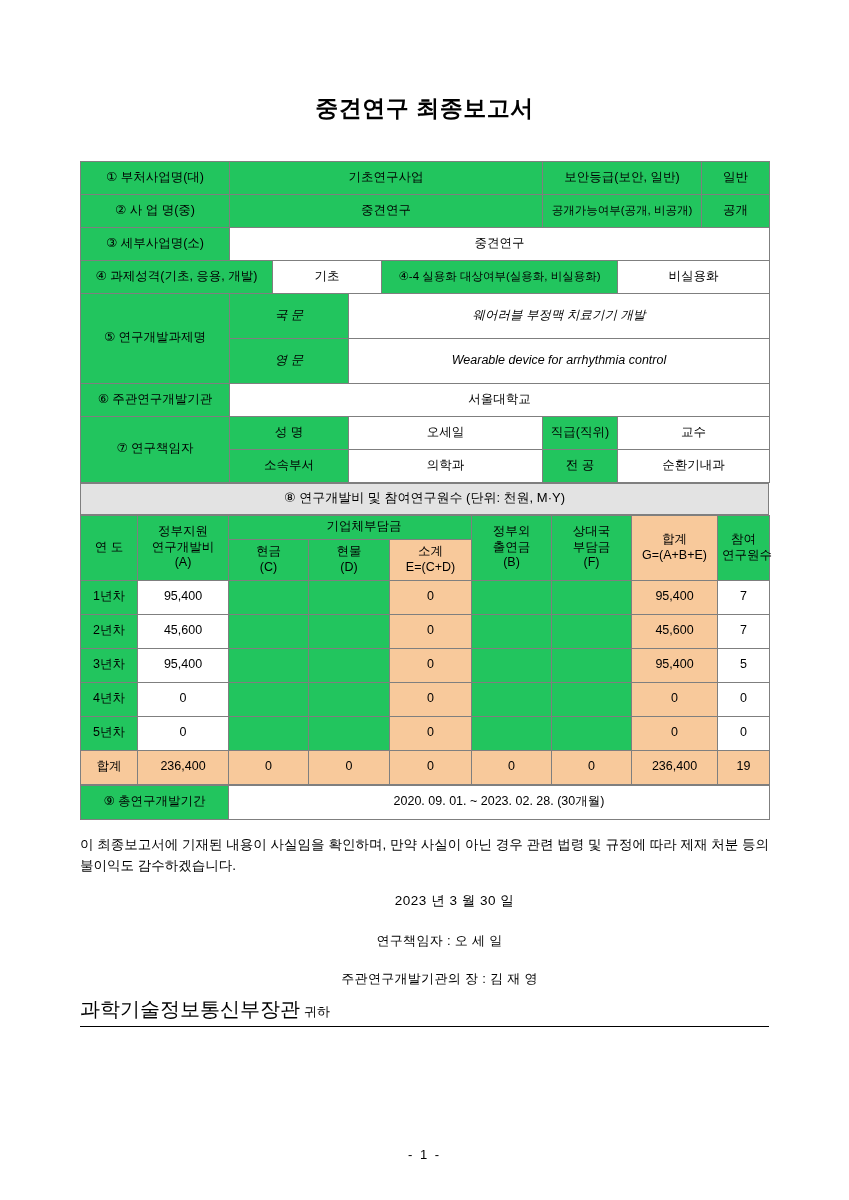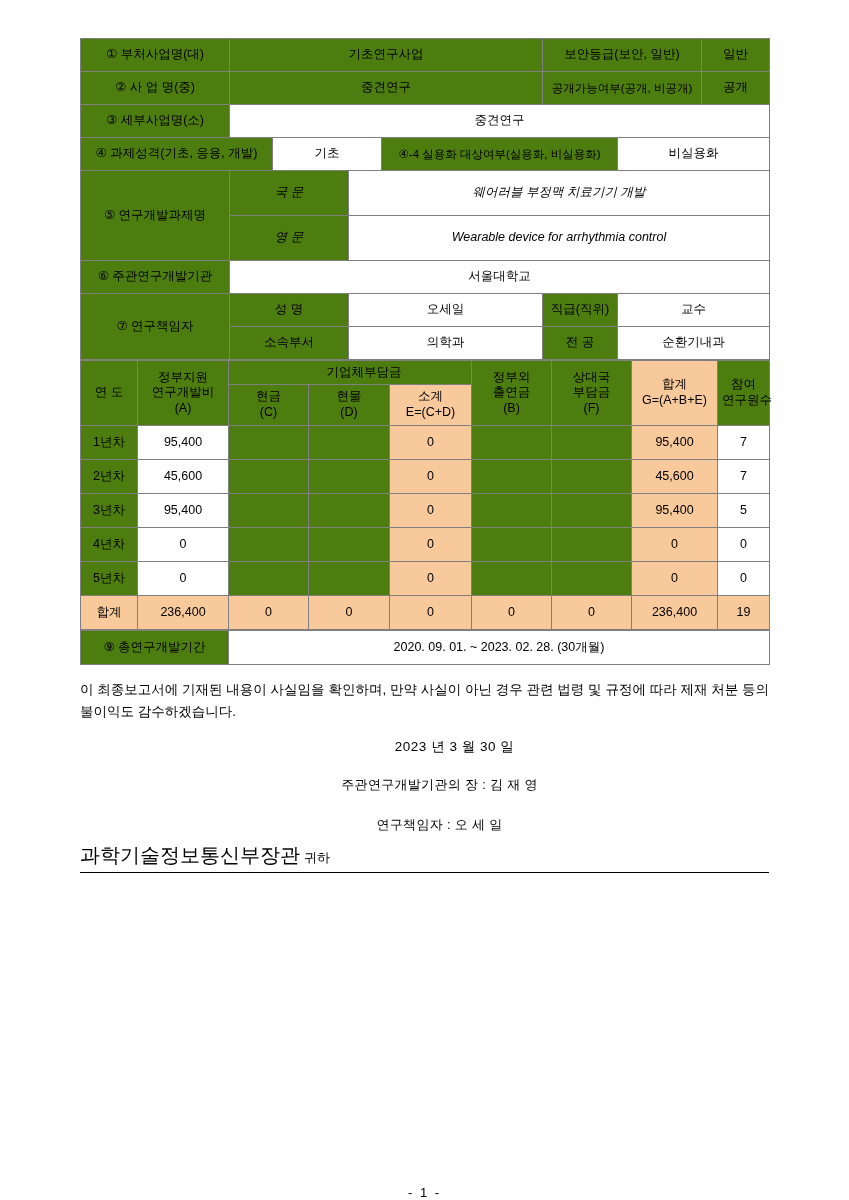--- a/index.html
+++ b/index.html
@@ -44,21 +44,21 @@
   }
   table.grid td {
     border: 1px solid #7f7f7f;
     font-size: 12.5px;
     padding: 0 4px;
     text-align: center;
     vertical-align: middle;
     line-height: 1.25;
     word-break: keep-all;
   }
-  .hdr { background: #4d7c0f; }
+  .hdr { background: #22c55e; }
   .wht { background: #ffffff; }
   .org { background: #f8c99b; }
   .lbl {
     text-align: left;
     padding-left: 8px;
   }
   .lbl-c { text-align: center; }
   .num {
     text-align: right;
     padding-right: 6px;
@@ -135,20 +135,21 @@
     text-align: center;
     font-size: 13px;
     letter-spacing: 2px;
   }
 </style>
 </head>
 <body>
 
 <div class="page">
 
+  <div class="doc-title">중견연구 최종보고서</div>
 
   <table class="grid" id="info-table">
     <colgroup>
       <col style="width:149px">
       <col style="width:43px">
       <col style="width:76px">
       <col style="width:33px">
       <col style="width:161px">
       <col style="width:75px">
       <col style="width:84px">
@@ -208,20 +209,27 @@
 
     <tr>
       <td class="hdr" colspan="2">소속부서</td>
       <td class="wht" colspan="2">의학과</td>
       <td class="hdr">전  공</td>
       <td class="wht" colspan="2">순환기내과</td>
     </tr>
   </tbody>
     </table>
 
+  <table class="grid" id="budget-title">
+    <tbody>
+        <tr>
+      <td class="hdr">⑧ 연구개발비 및 참여연구원수 (단위: 천원, M·Y)</td>
+    </tr>
+  </tbody>
+    </table>
 
   <table class="grid" id="budget-table">
     <colgroup>
       <col style="width:57px">
       <col style="width:91px">
       <col style="width:80px">
       <col style="width:81px">
       <col style="width:82px">
       <col style="width:80px">
       <col style="width:80px">
@@ -353,22 +361,22 @@
       <td class="hdr lbl-c">⑨ 총연구개발기간</td>
       <td class="wht">2020. 09. 01. ~ 2023. 02. 28. (30개월)</td>
     </tr>
   </tbody>
     </table>
 
   <div class="statement">이 최종보고서에 기재된 내용이 사실임을 확인하며, 만약 사실이 아닌 경우 관련 법령 및 규정에 따라 제재 처분 등의 불이익도 감수하겠습니다.</div>
 
   <div class="date-line">2023 년    3 월    30 일</div>
 
+  <div class="sig-line">연구책임자 : 오 세 일</div>
   <div class="sig-line second">주관연구개발기관의 장 : 김 재 영</div>
-  <div class="sig-line">연구책임자 : 오 세 일</div>
 
   <div class="minister-row">
     <span class="minister-name">과학기술정보통신부장관</span><span class="minister-suffix">귀하</span>
   </div>
 
 
   <div class="page-number">- 1 -</div>
 
 </div>
 

